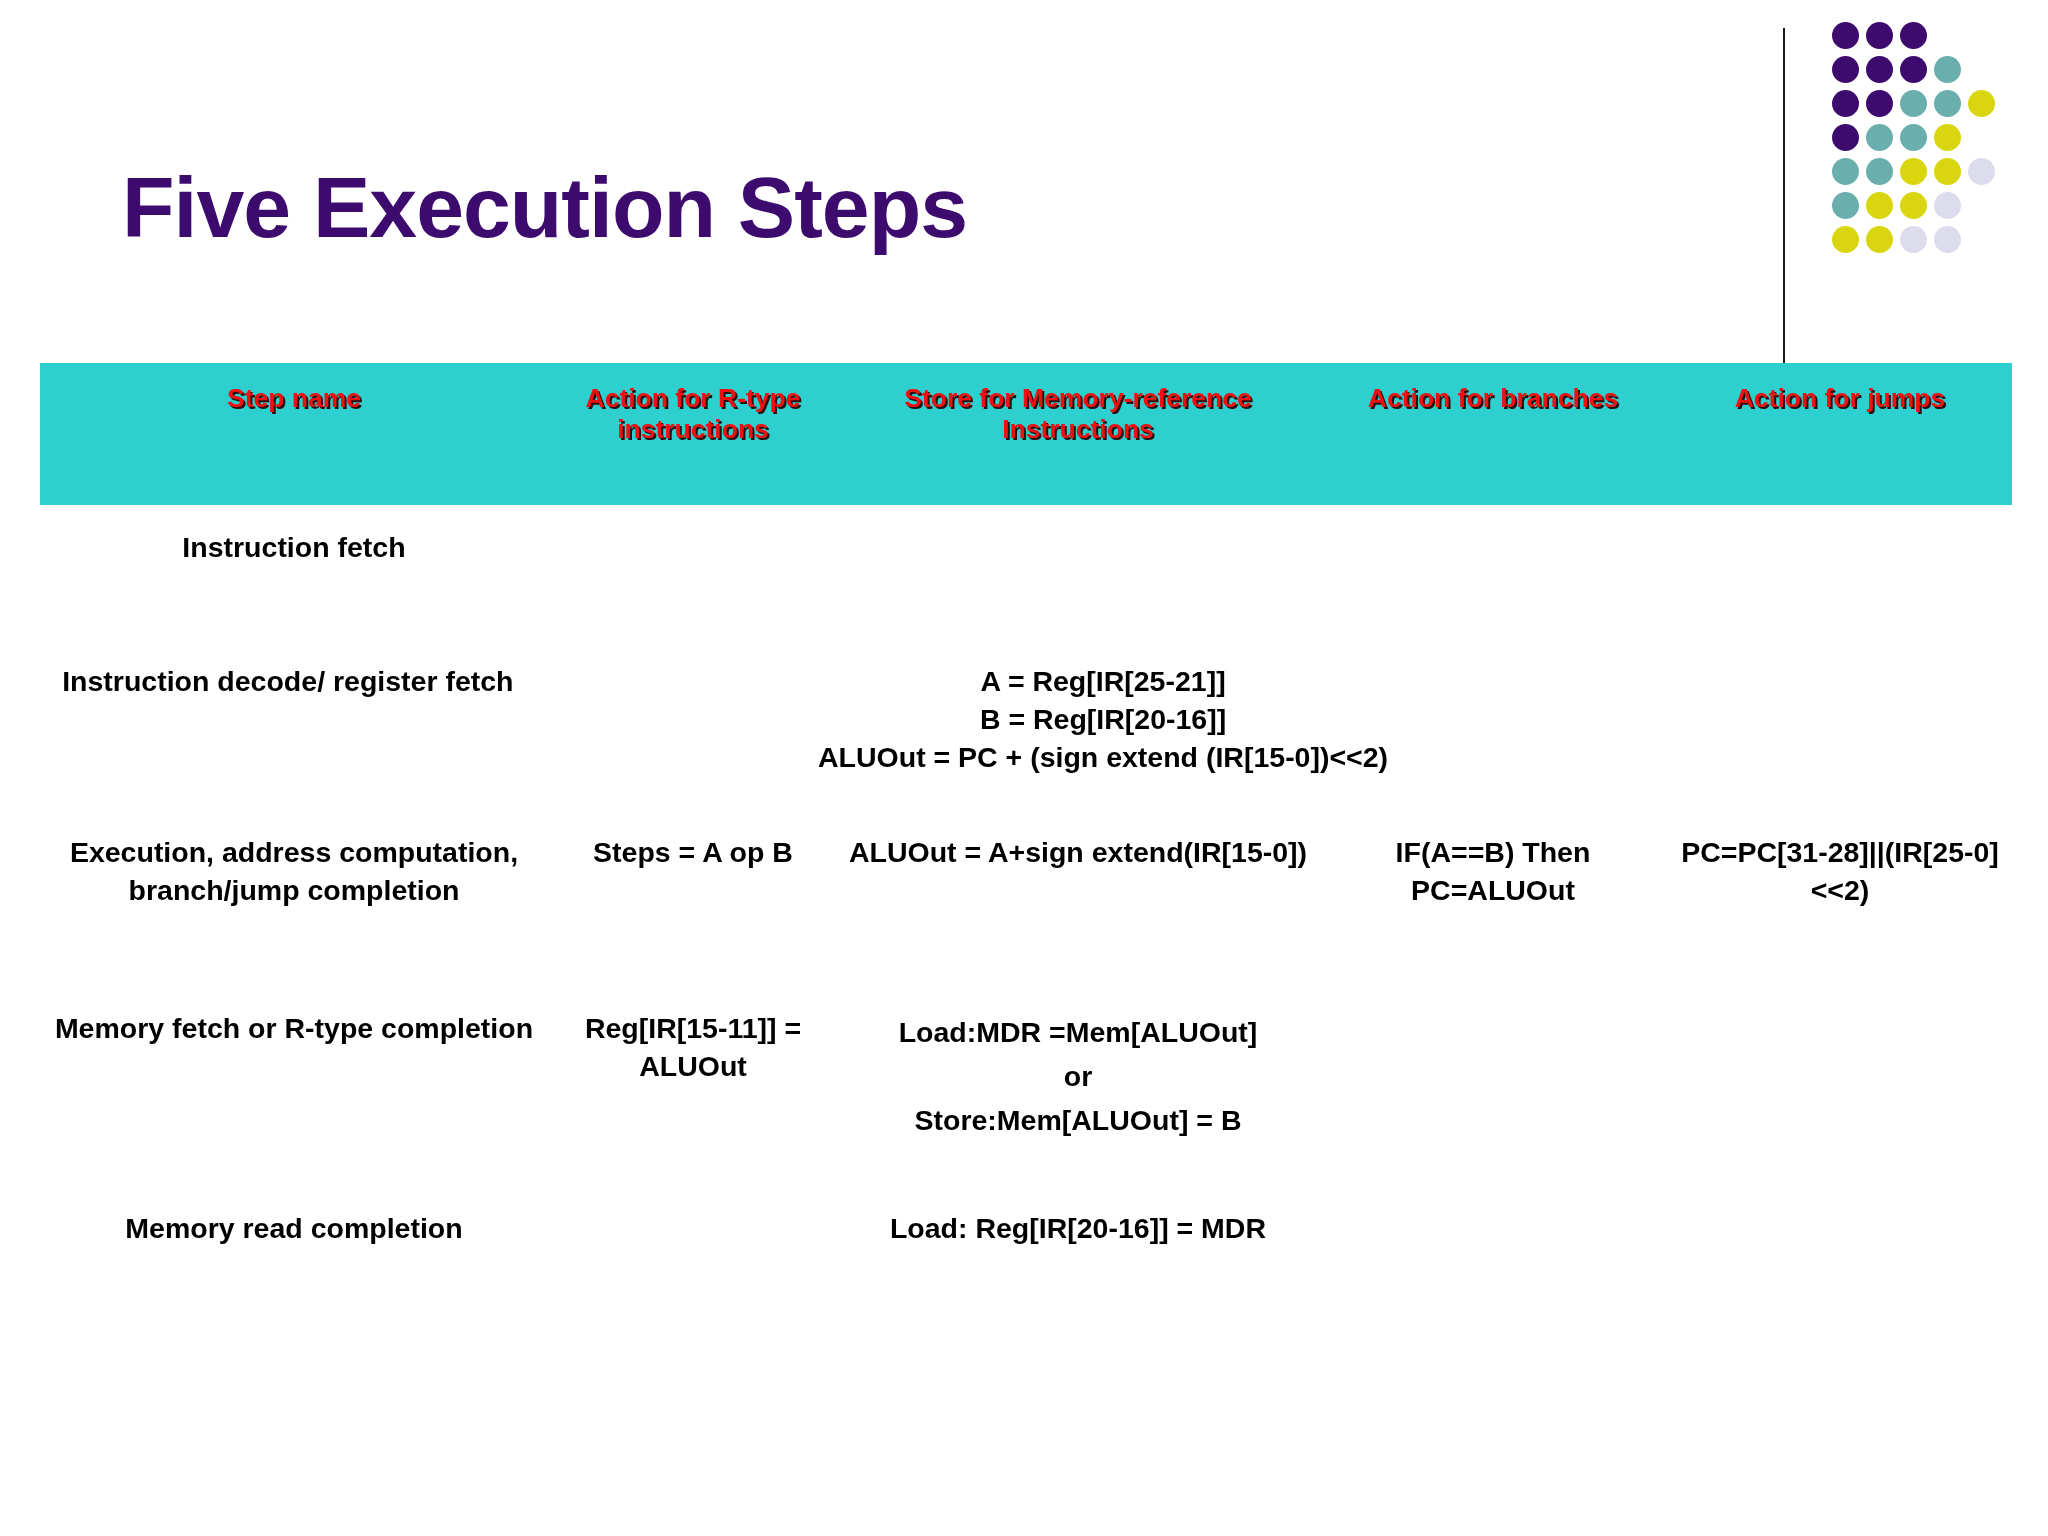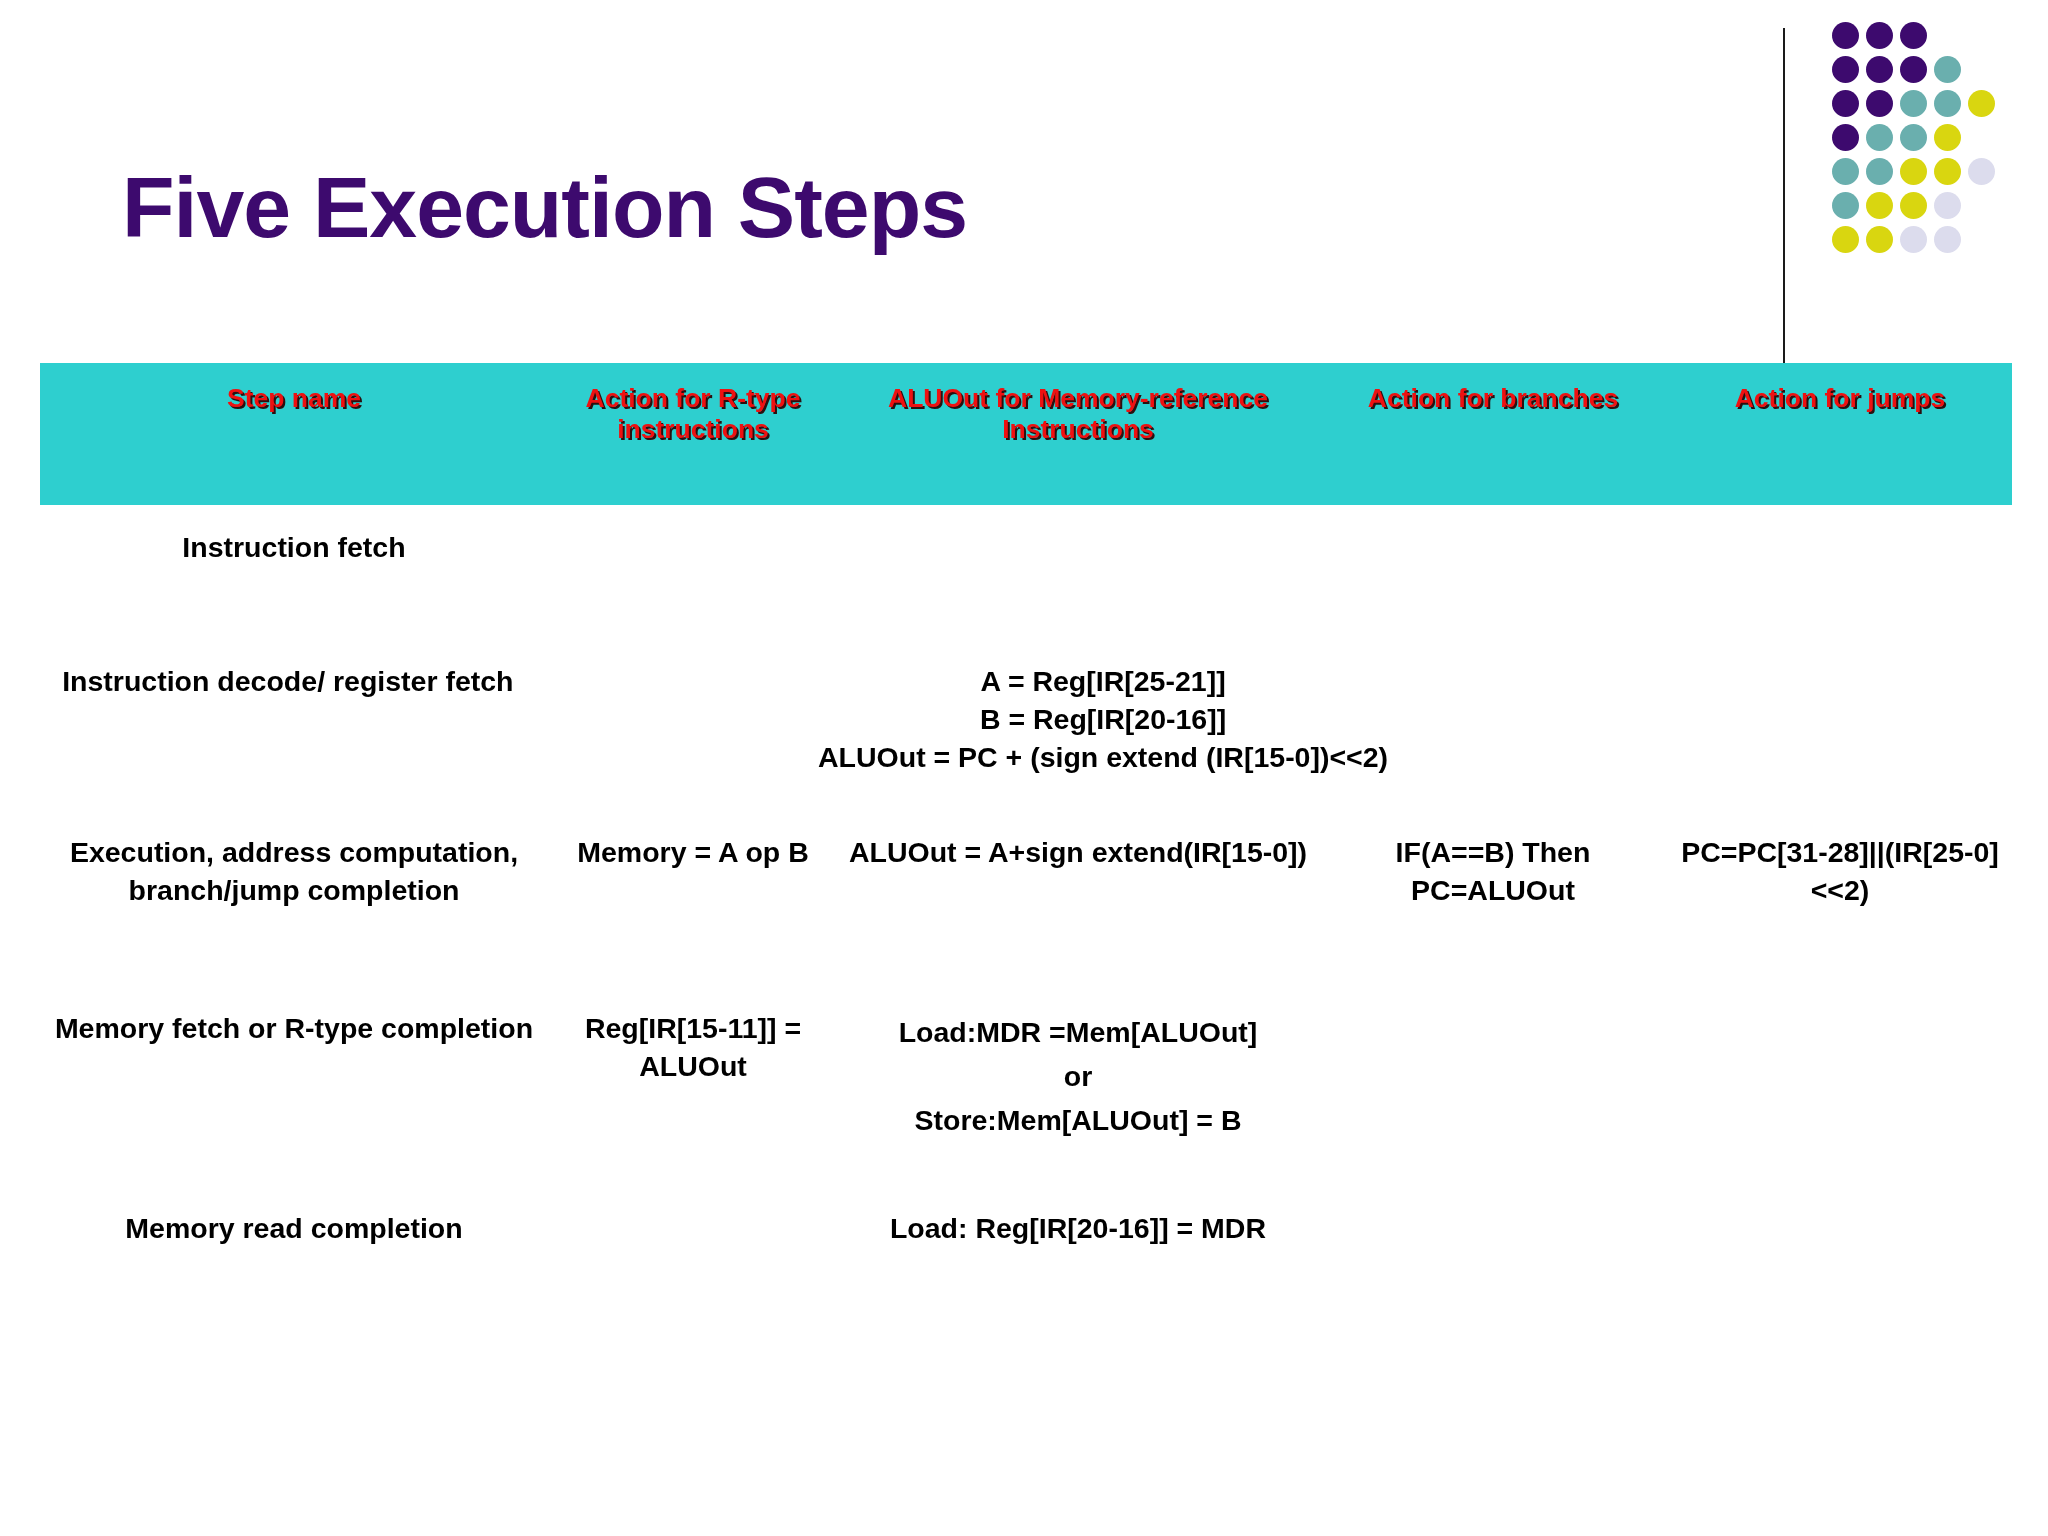--- a/index.html
+++ b/index.html
@@ -145,41 +145,41 @@
     <div class="dot" style="left: 102px; top: 204px; background: rgb(220, 220, 237);"></div>
   </div>
 
 <div id="title">Five Execution Steps</div>
 
 <div id="table">
 
   <div class="row" id="header-row">
     <div class="hcell c0">Step name</div>
     <div class="hcell c1">Action for R-type instructions</div>
-    <div class="hcell c2">ALUOut for Memory-reference Instructions</div>
+    <div class="hcell c2">Store for Memory-reference Instructions</div>
     <div class="hcell c3">Action for branches</div>
     <div class="hcell c4">Action for jumps</div>
   </div>
 
   <div class="row body-row" id="row-0">
     <div class="bcell c0">Instruction fetch</div>
     <div class="bcell c3"></div>
   </div>
 
   <div class="row body-row" id="row-1">
     <div class="bcell c0">Instruction decode/ register fetch</div>
     <div class="bcell wide-merge" style="white-space:pre-line;">A = Reg[IR[25-21]]
 B = Reg[IR[20-16]]
 ALUOut =  PC + (sign extend (IR[15-0])&lt;&lt;2)</div>
     <div class="bcell c3"></div>
   </div>
 
   <div class="row body-row" id="row-2">
     <div class="bcell c0">Execution, address computation, branch/jump completion</div>
-    <div class="bcell c1">Memory = A op B</div>
+    <div class="bcell c1">Steps = A op B</div>
     <div class="bcell c2">ALUOut = A+sign extend(IR[15-0])</div>
     <div class="bcell c3">IF(A==B) Then PC=ALUOut</div>
     <div class="bcell c4">PC=PC[31-28]||(IR[25-0]&lt;&lt;2)</div>
   </div>
 
   <div class="row body-row" id="row-3">
     <div class="bcell c0">Memory fetch or R-type completion</div>
     <div class="bcell c1">Reg[IR[15-11]] = ALUOut</div>
     <div class="bcell c2" style="white-space:pre-line; line-height:1.55;">Load:MDR =Mem[ALUOut]
 or

